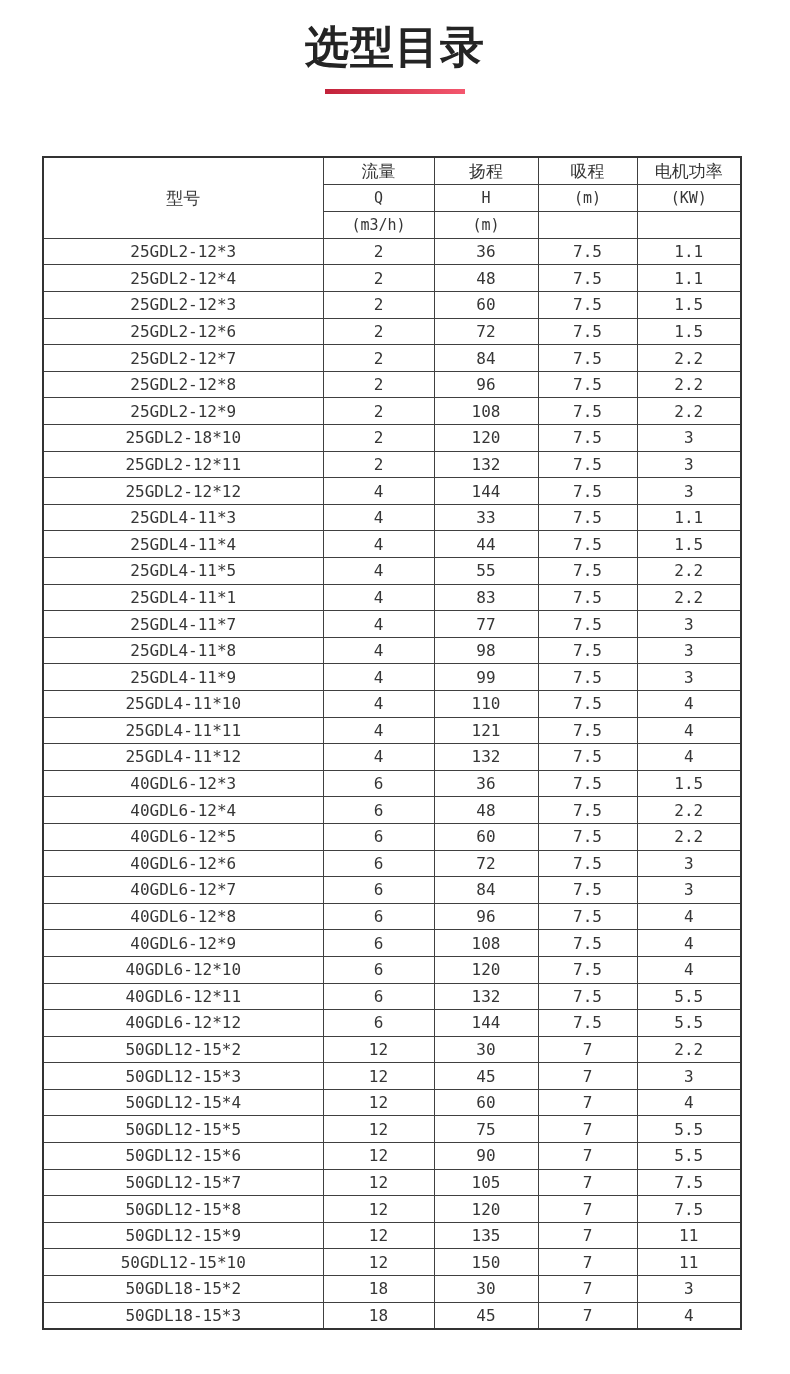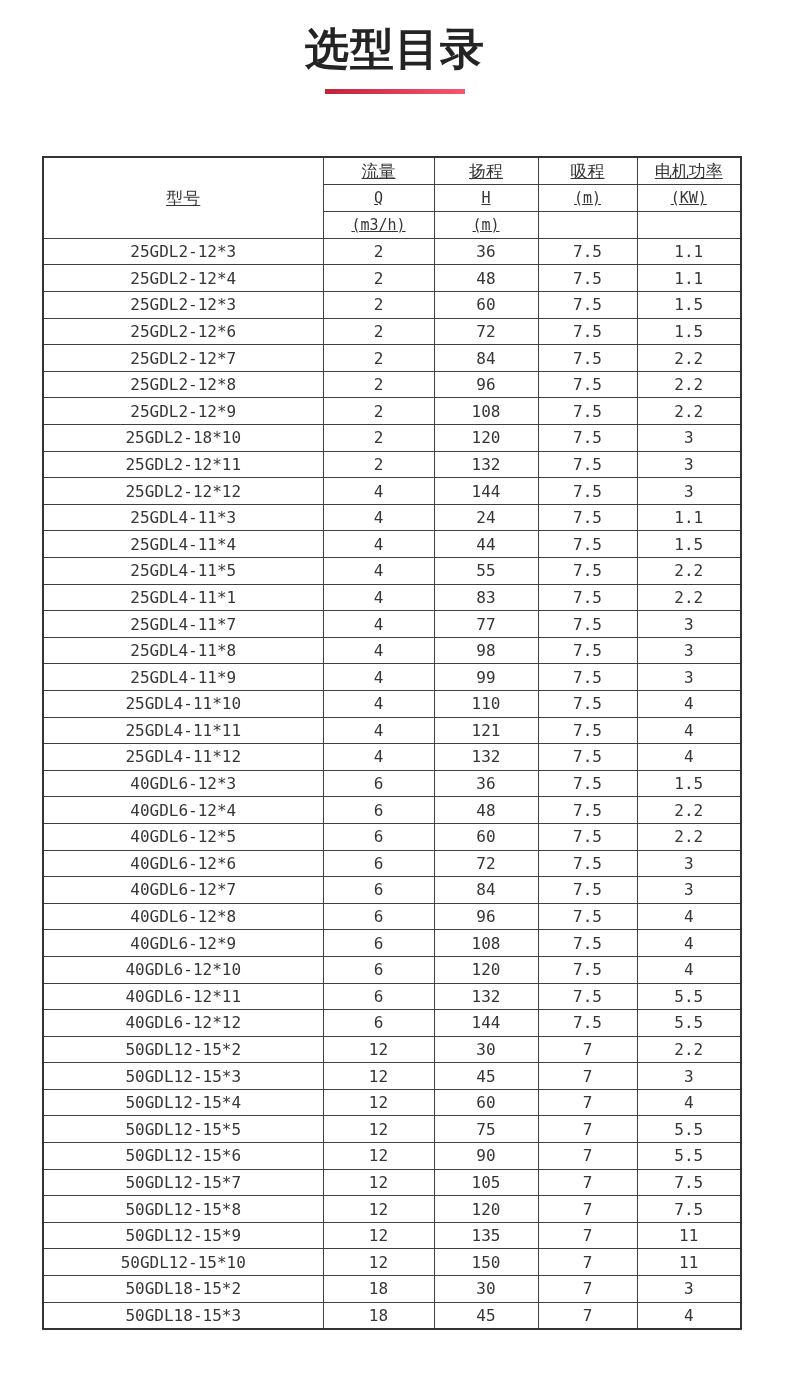--- a/index.html
+++ b/index.html
@@ -7,21 +7,21 @@
     margin: 0; padding: 0;
     width: 790px; height: 1374px;
     background: #ffffff;
     overflow: hidden;
     font-family: "DejaVu Sans", sans-serif;
   }
   .page { width: 790px; height: 1374px; position: relative; }
   .title {
     margin: 26px 0 0 0;
     text-align: center;
-    font-family: Liberation Serif, serif;
+    font-family: Liberation Mono, monospace;
     font-weight: bold;
     font-size: 44px;
     line-height: 1.1;
     color: #242424;
     letter-spacing: 1px;
   }
   .title-underline {
     width: 140px; height: 5px;
     margin: 15px auto 0 auto;
     background: linear-gradient(90deg, #c2223a 0%, #f4576e 100%);
@@ -34,21 +34,21 @@
     border: 2px solid #333333;
   }
   table.spec th, table.spec td {
     border: 1px solid #404040;
     text-align: center;
     vertical-align: middle;
     padding: 0;
     font-weight: normal;
     color: #363636;
   }
-  thead th { height: 27px; text-decoration: underline; }
+  thead th { height: 27px; }
   thead .cn {
     font-family: "DejaVu Sans", sans-serif;
     font-size: 17px;
     color: #333333;
   }
   thead .sym {
     font-family: "DejaVu Sans Mono", monospace;
     font-size: 15px;
     color: #333333;
   }
@@ -163,21 +163,21 @@
         <tr>
           <td class="model">25GDL2-12*12</td>
           <td class="num">4</td>
           <td class="num">144</td>
           <td class="num">7.5</td>
           <td class="num">3</td>
         </tr>
         <tr>
           <td class="model">25GDL4-11*3</td>
           <td class="num">4</td>
-          <td class="num">24</td>
+          <td class="num">33</td>
           <td class="num">7.5</td>
           <td class="num">1.1</td>
         </tr>
         <tr>
           <td class="model">25GDL4-11*4</td>
           <td class="num">4</td>
           <td class="num">44</td>
           <td class="num">7.5</td>
           <td class="num">1.5</td>
         </tr>

